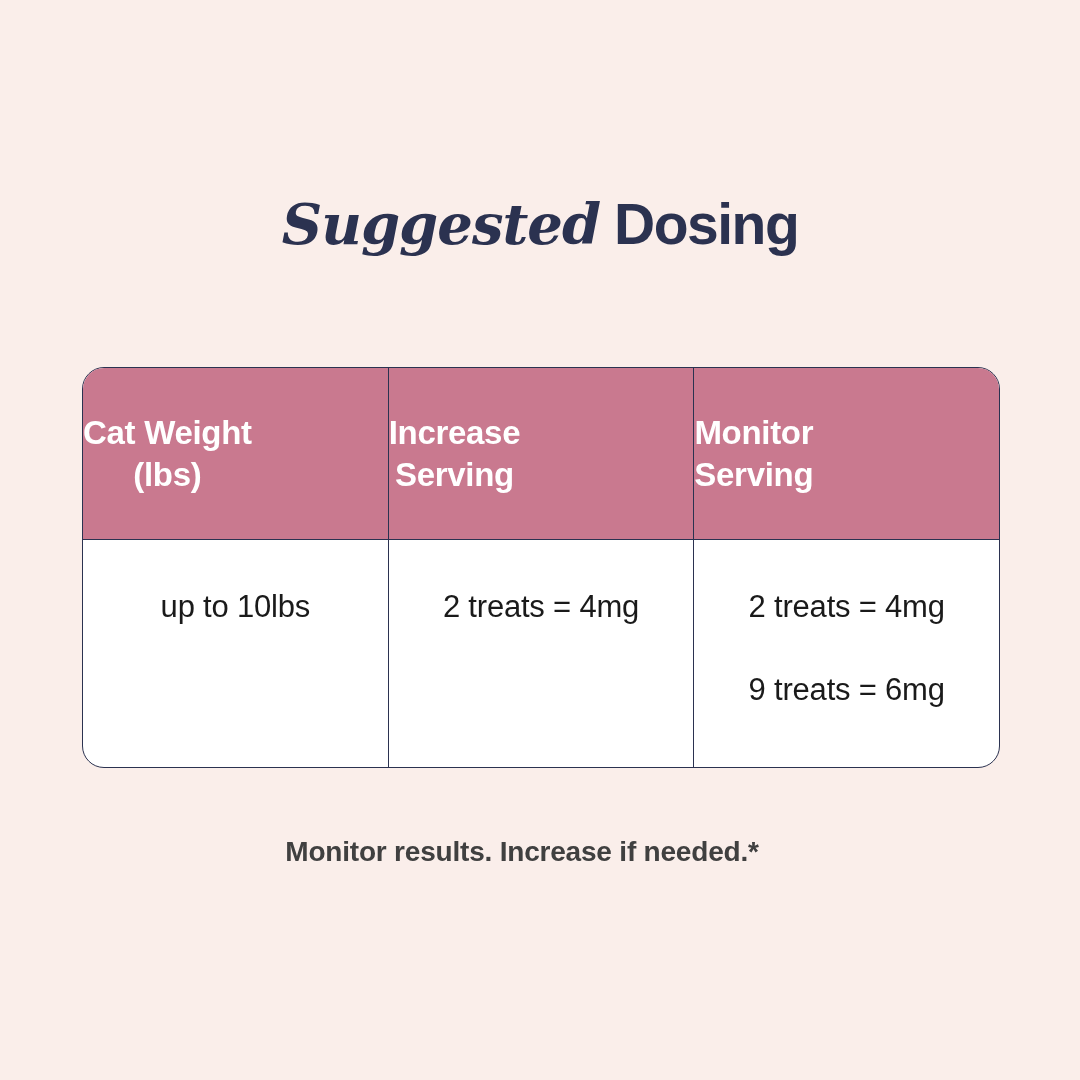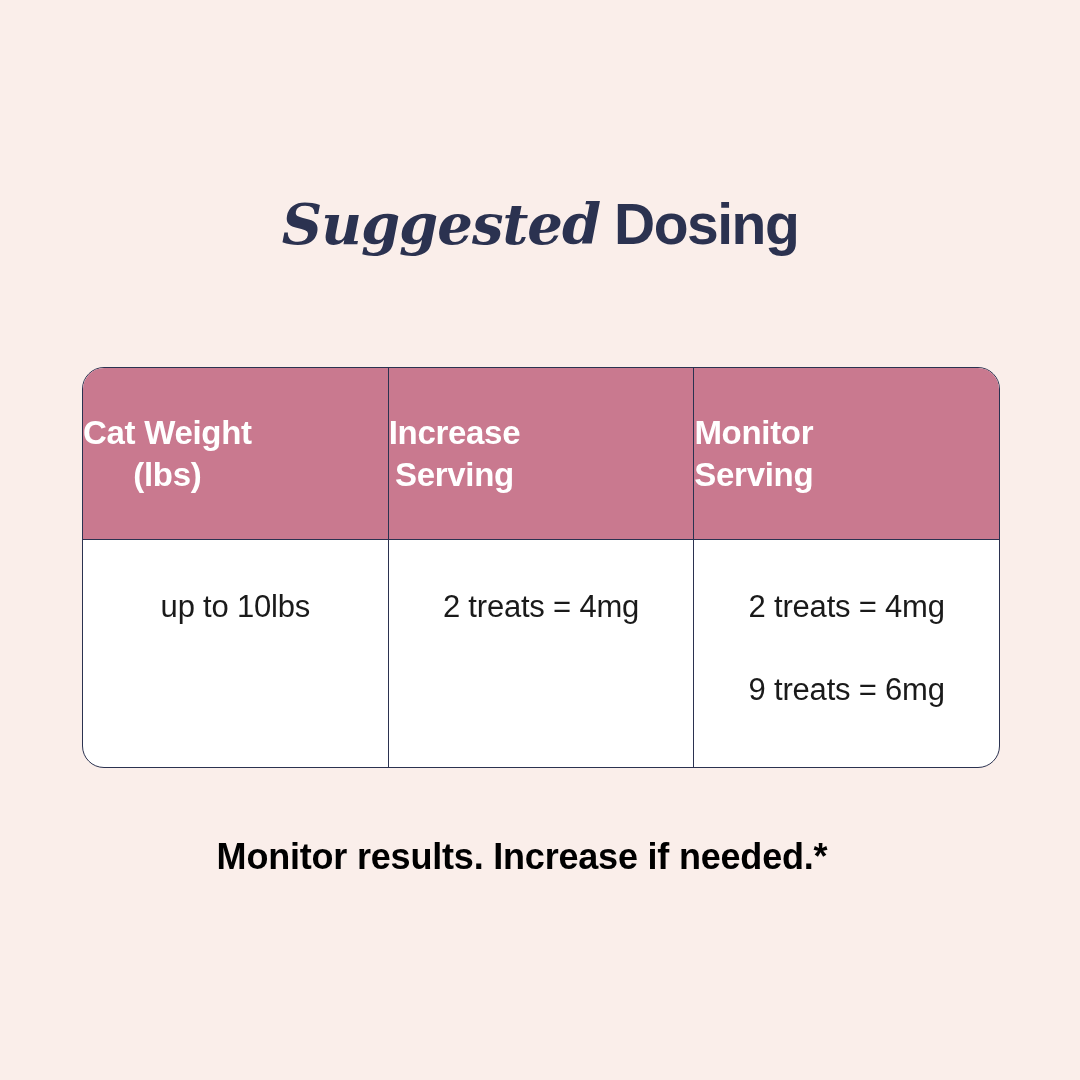--- a/index.html
+++ b/index.html
@@ -112,23 +112,23 @@
     letter-spacing: -0.2px;
   }
 
   
   .footer-note {
     position: absolute;
     top: 836px;
     left: 0;
     width: 1044px;
     text-align: center;
-    color: #000000;
+    color: #404040;
     font-weight: bold;
-    font-size: 36px;
+    font-size: 28px;
     letter-spacing: -0.2px;
   }
 </style>
 </head>
 <body>
 
 <div class="page">
 
   <div class="title">
     <span class="title-script">Suggested</span><span class="title-plain">Dosing</span>

